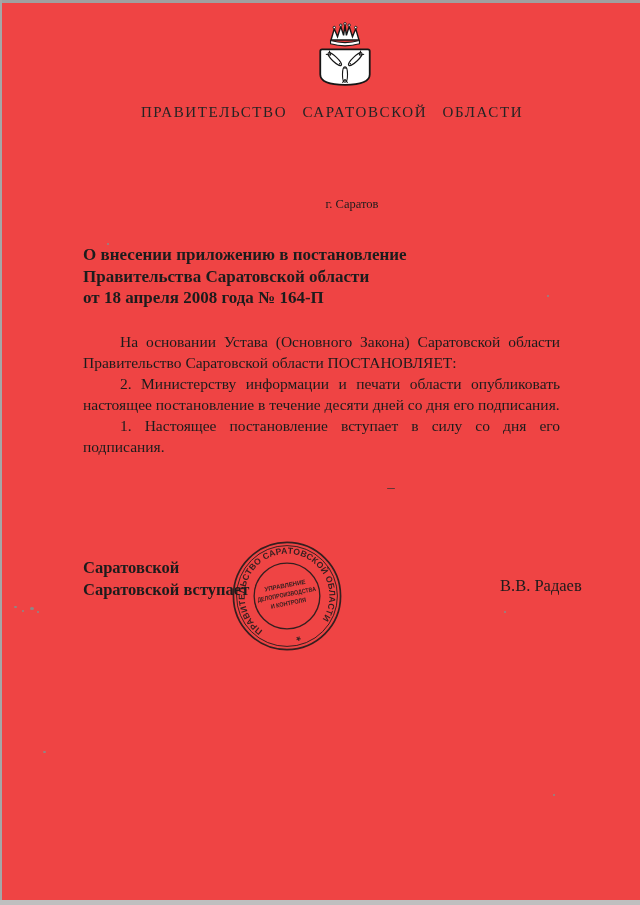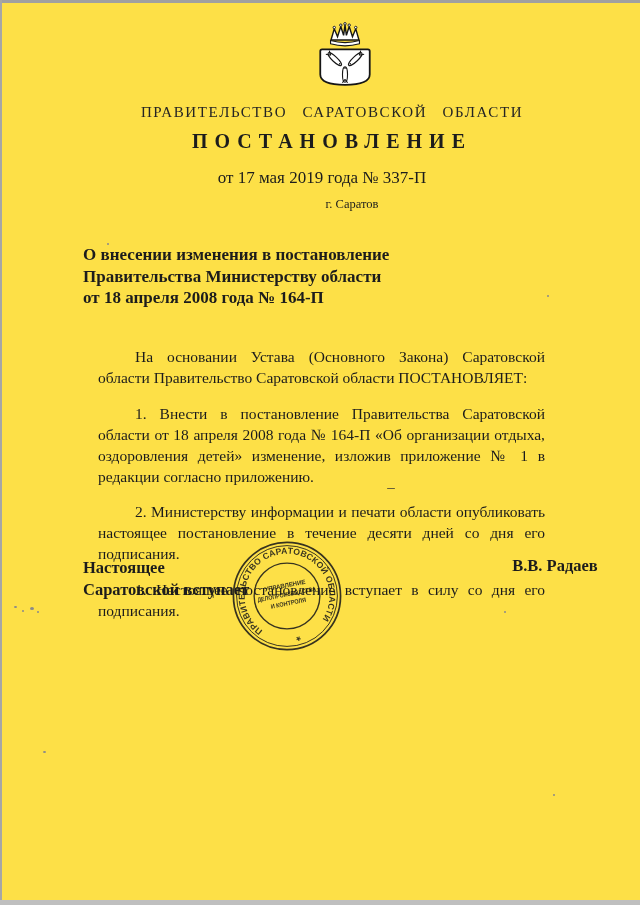--- a/index.html
+++ b/index.html
@@ -1,19 +1,19 @@
 <!DOCTYPE html>
 <html><head>
 <meta charset="utf-8">
 <style>
   html,body{margin:0;padding:0;background:#e8e8e8;}
   .page{
     position:relative;
     width:640px;height:905px;
-    background:#fde047;
+    background:#ef4444;
     overflow:hidden;
     font-family:"Liberation Serif","DejaVu Serif",serif;
     color:#1c1c1c;
   }
   
   .edge-top{position:absolute;top:0;left:0;right:0;height:3px;background:#a0a0a0;}
   .edge-left{position:absolute;top:0;left:0;bottom:0;width:2px;background:#a6a6a6;}
   .edge-bottom{position:absolute;bottom:0;left:0;right:0;height:5px;background:#bfbfbf;}
 
   .emblem{position:absolute;left:317px;top:20px;width:56px;height:68px;}
@@ -36,32 +36,32 @@
     text-align:center;font-size:12.5px;
   }
   .doc-title{
     position:absolute;left:83px;top:244px;width:420px;
     font-size:17px;font-weight:bold;line-height:21.5px;
   }
   .body-text{
     position:absolute;left:83px;top:332px;width:477px;
     font-size:15.5px;line-height:20.9px;text-align:justify;
   }
-  .body-text p{margin:15px;text-indent:37px;}
+  .body-text p{margin:0;text-indent:37px;}
   .page-mark{
     position:absolute;left:381px;top:479px;width:20px;
     font-size:15px;text-align:center;color:#333;
   }
   .sig-position{
     position:absolute;left:83px;top:557px;
     font-size:16.5px;font-weight:bold;line-height:21.5px;
   }
   .sig-name{
-    position:absolute;left:500px;top:556px;width:110px;
-    font-size:16.5px;font-weight:bold;text-align:center;
+    position:absolute;left:500px;top:576px;width:110px;
+    font-size:16.5px;font-weight:normal;text-align:left;
   }
   .stamp{
     position:absolute;left:224px;top:533px;width:126px;height:126px;
     opacity:.87;
   }
   .speck{position:absolute;background:#8a8a8a;border-radius:50%;}
 </style>
 </head>
 <body>
 
@@ -99,41 +99,38 @@
         <g>
           <ellipse cx="30" cy="58" rx="2.7" ry="8.2"></ellipse>
           <path d="M27.2 66.8 L30 63.2 M32.8 66.8 L30 63.2" fill="none"></path>
           <circle cx="30" cy="51.2" r="0.8" fill="#161616" stroke="none"></circle>
         </g>
       </g>
     </g>
   </svg>
 
   <div class="org-name">ПРАВИТЕЛЬСТВО САРАТОВСКОЙ ОБЛАСТИ</div>
-  <div class="doc-type">ПОСТАНОВЛЕНИЕ</div>
-  <div class="date-line">от 17 мая 2019 года № 337-П</div>
   <div class="city">г. Саратов</div>
 
   <div class="doc-title">
-    <div>О внесении изменения в постановление</div>
-    <div>Правительства Министерству области</div>
+    <div>О внесении приложению в постановление</div>
+    <div>Правительства Саратовской области</div>
     <div>от 18 апреля 2008 года № 164-П</div>
   </div>
 
   <div class="body-text">
     <p>На основании Устава (Основного Закона) Саратовской области Правительство Саратовской области ПОСТАНОВЛЯЕТ:</p>
-    <p>1. Внести в постановление Правительства Саратовской области от 18 апреля 2008 года № 164-П «Об организации отдыха, оздоровления детей» изменение, изложив приложение № 1 в редакции согласно приложению.</p>
     <p>2. Министерству информации и печати области опубликовать настоящее постановление в течение десяти дней со дня его подписания.</p>
     <p>1. Настоящее постановление вступает в силу со дня его подписания.</p>
   </div>
 
   <div class="page-mark">–</div>
 
   <div class="sig-position">
-    <div>Настоящее</div>
+    <div>Саратовской</div>
     <div>Саратовской вступает</div>
   </div>
   <div class="sig-name">В.В. Радаев</div>
 
   <svg class="stamp" viewBox="0 0 140 140">
     <g stroke="#1a1a1a" fill="none">
       <circle cx="70" cy="70" r="59.5" stroke-width="1.9"></circle>
       <circle cx="70" cy="70" r="56" stroke-width="1.1"></circle>
       <circle cx="70" cy="70" r="36.5" stroke-width="1.5"></circle>
     </g>

